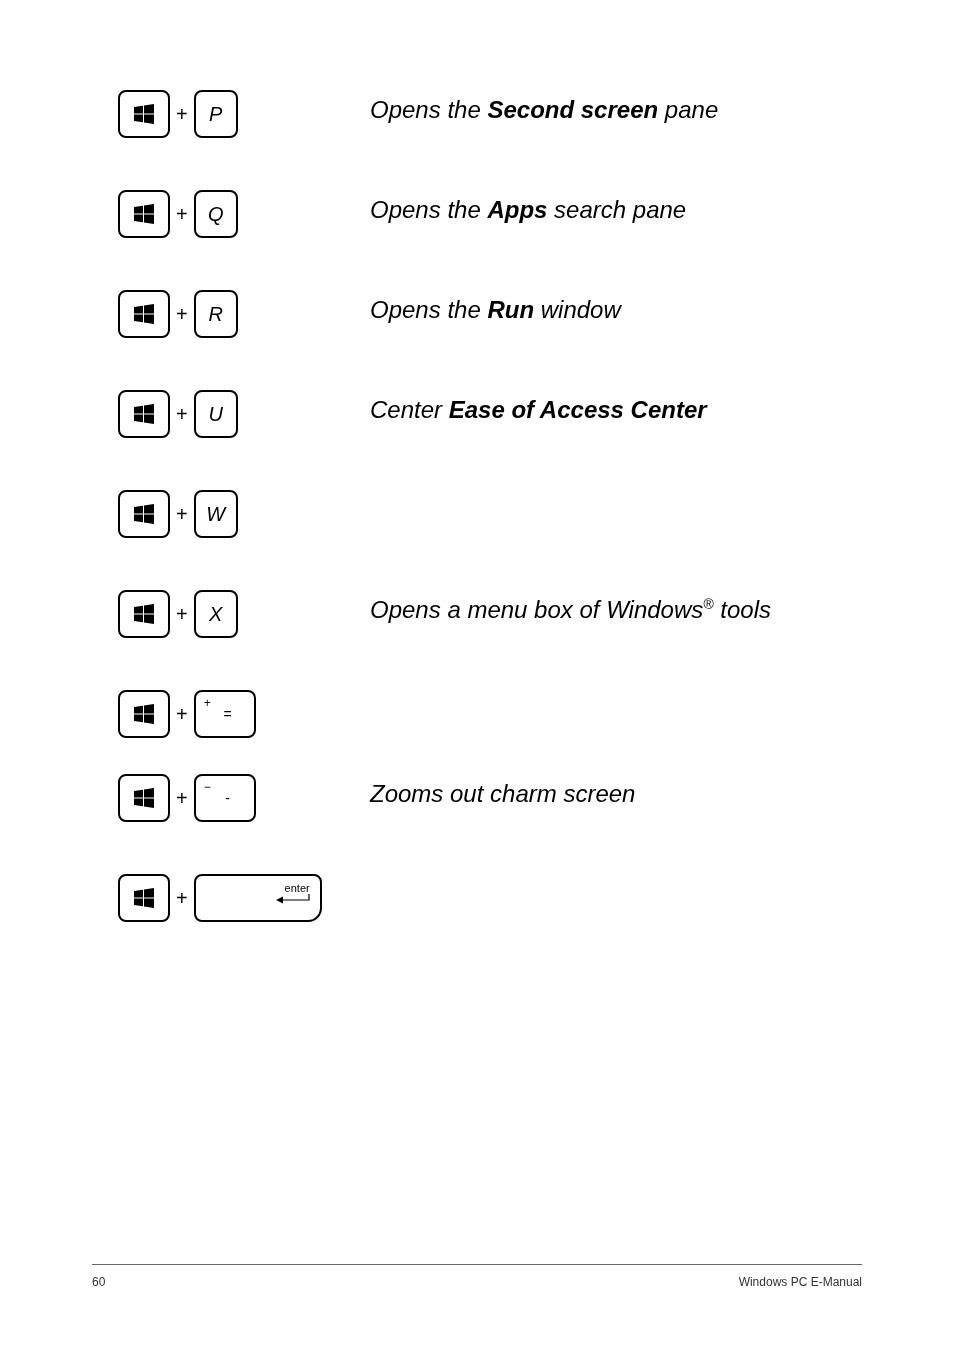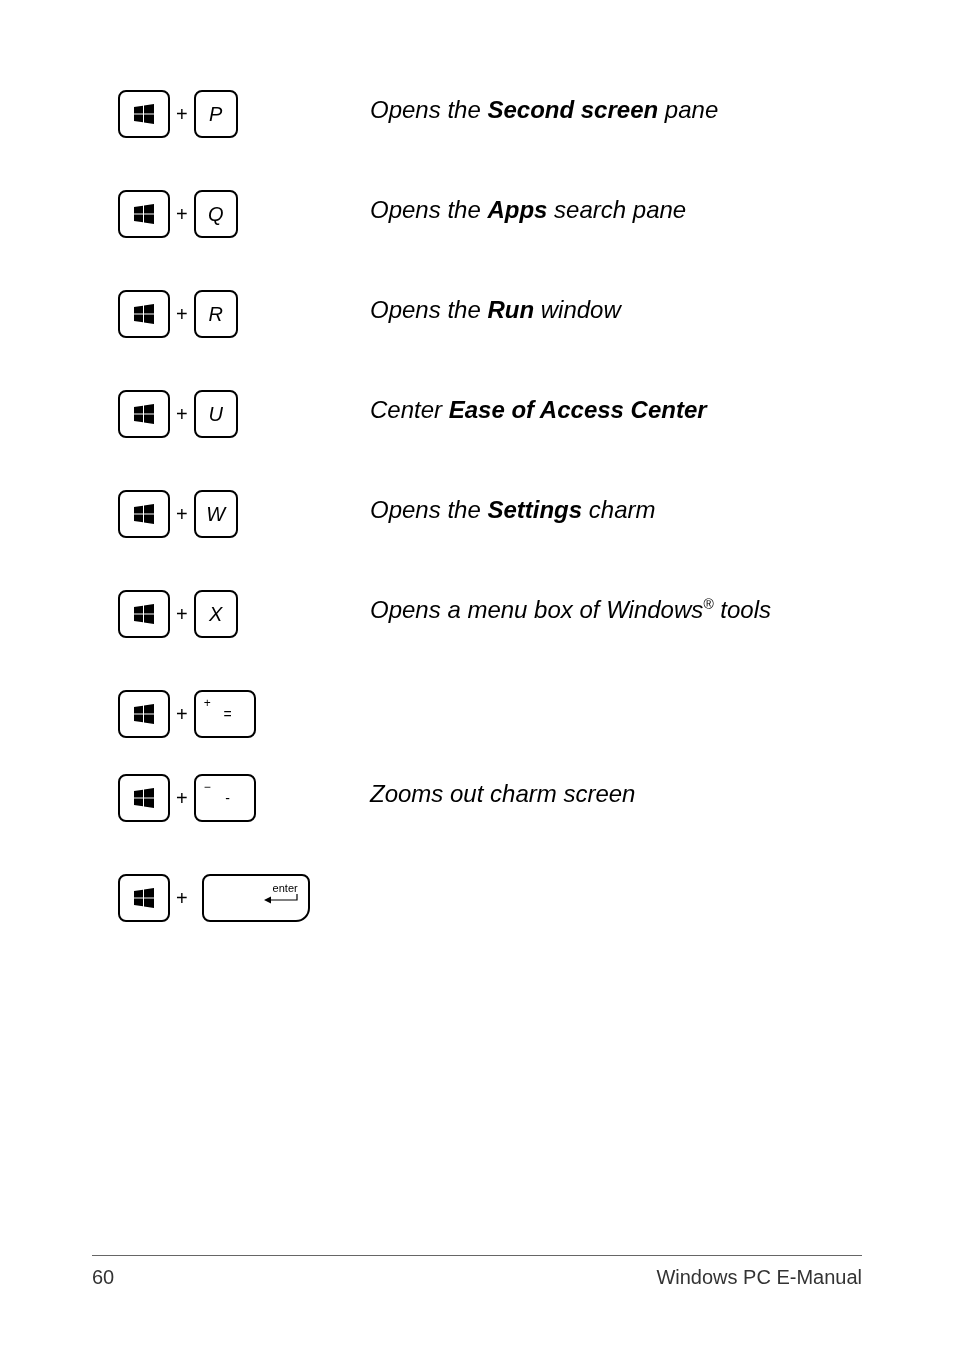--- a/index.html
+++ b/index.html
@@ -48,24 +48,23 @@
       width: 44px;
       font-family: Arial, sans-serif;
       font-style: italic;
       font-size: 20px;
     }
     .key-wide {
       width: 62px;
       position: relative;
     }
     .key-enter {
-      width: 108px;
+      width: 128px;
       position: relative;
       border-bottom-right-radius: 14px;
-      margin-left: 8px;
     }
     .key-enter-label {
       position: absolute;
       top: 6px;
       right: 10px;
       font-size: 11px;
       font-family: Arial, sans-serif;
     }
     .key-enter-arrow {
       position: absolute;
@@ -105,21 +104,21 @@
     }
     .footer {
       position: absolute;
       bottom: 56px;
       left: 92px;
       right: 92px;
       border-top: 1px solid #666;
       padding-top: 10px;
       display: flex;
       justify-content: space-between;
-      font-size: 20px;
+      font-size: 12px;
       color: #333;
     }
     .reg {
       font-size: 14px;
       vertical-align: super;
     }
   </style>
 </head>
 <body>
 
@@ -190,21 +189,20 @@
           <svg class="win-logo" viewBox="0 0 20 20">
   <path d="M0 3 L9 1.7 L9 9.5 L0 9.5 Z" fill="#000"></path>
   <path d="M10 1.55 L20 0 L20 9.5 L10 9.5 Z" fill="#000"></path>
   <path d="M0 10.5 L9 10.5 L9 18.3 L0 17 Z" fill="#000"></path>
   <path d="M10 10.5 L20 10.5 L20 20 L10 18.45 Z" fill="#000"></path>
 </svg>
         </div>
         <span class="plus-sign">+</span>
         <div class="key key-letter">W</div>
       </div>
-      <div class="desc"><span>Opens the </span><b>Settings</b><span> charm</span></div>
     </div>
     <div class="row">
       <div class="keys">
         <div class="key key-win">
           <svg class="win-logo" viewBox="0 0 20 20">
   <path d="M0 3 L9 1.7 L9 9.5 L0 9.5 Z" fill="#000"></path>
   <path d="M10 1.55 L20 0 L20 9.5 L10 9.5 Z" fill="#000"></path>
   <path d="M0 10.5 L9 10.5 L9 18.3 L0 17 Z" fill="#000"></path>
   <path d="M10 10.5 L20 10.5 L20 20 L10 18.45 Z" fill="#000"></path>
 </svg>

